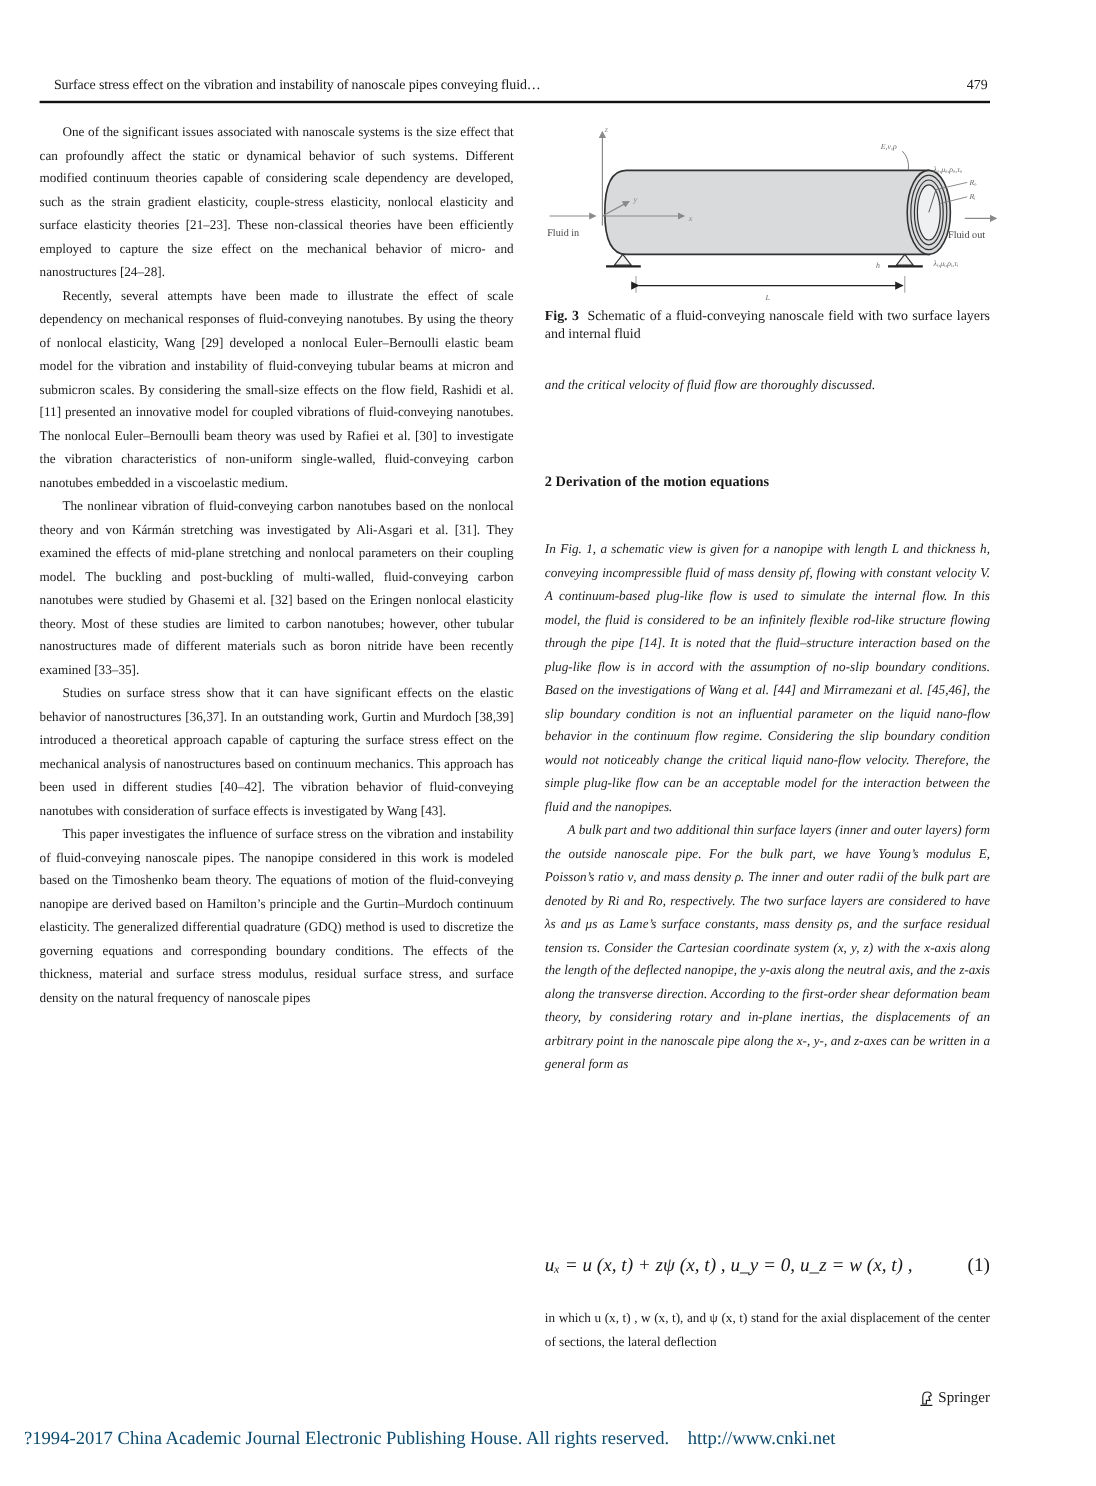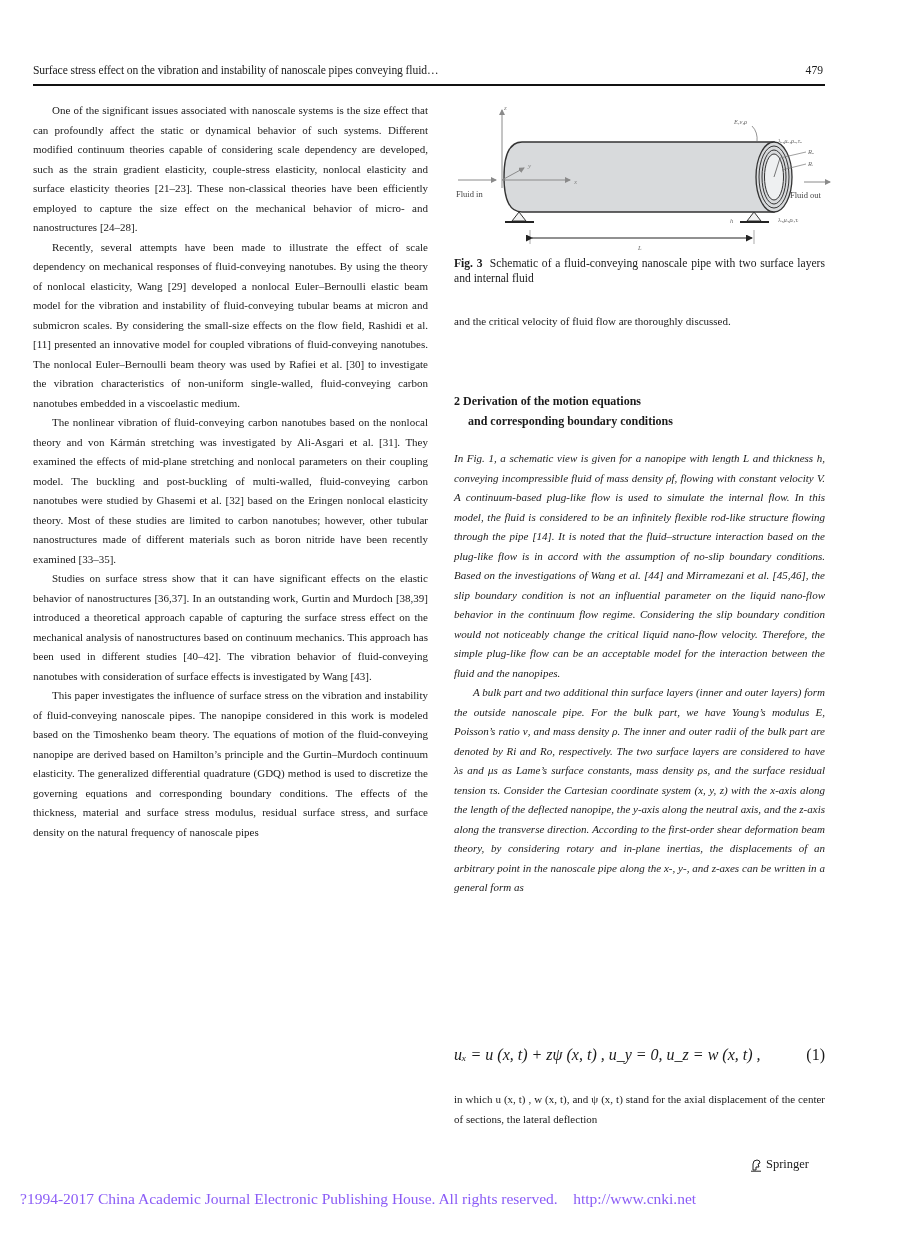--- a/index.html
+++ b/index.html
@@ -1,39 +1,39 @@
 <!DOCTYPE html>
 <html><head>
 <meta charset="utf-8">
 <style>
   html, body { margin: 0; padding: 0; background: #ffffff; }
   body { width: 913px; height: 1238px; position: relative; overflow: hidden; font-family: "Liberation Serif", "DejaVu Serif", serif; color: #1a1a1a; }
   .running-head { position: absolute; left: 33px; top: 64px; width: 790px; height: 18px; font-size: 11.6px; }
-  .running-head .title { position: absolute; left: 0; top: 0; letter-spacing: -0.1px; }
+  .running-head .title { position: absolute; left: 12px; top: 0; letter-spacing: -0.1px; }
   .running-head .pageno { position: absolute; right: 0; top: 0; }
   .head-rule { position: absolute; left: 33px; top: 84px; width: 792px; height: 2px; background: #111; }
 
   .col { position: absolute; font-size: 11px; line-height: 19.5px; text-align: justify; }
   .col-left { left: 33px; top: 101px; width: 395px; }
   .col-right { left: 454px; width: 371px; }
   .col p { margin: 0; text-indent: 0; }
   .col p.ind { text-indent: 19px; }
 
   .figure { position: absolute; left: 452px; top: 100px; width: 380px; height: 150px; }
   .fig-caption { position: absolute; left: 454px; top: 256px; width: 371px; font-size: 11.6px; line-height: 15px; text-align: justify; }
   .fig-caption b { font-weight: bold; }
 
   .section-heading { position: absolute; left: 454px; top: 391px; width: 371px; font-size: 12px; font-weight: bold; line-height: 20px; }
   .section-heading .line2 { display: block; padding-left: 14px; }
 
   .equation { position: absolute; left: 454px; top: 1046px; width: 371px; font-size: 16px; font-style: italic; }
   .equation .num { position: absolute; right: 0; top: 0; font-style: normal; }
 
-  .springer { position: absolute; right: 104px; top: 1157px; font-size: 12.5px; display: flex; align-items: center; gap: 4px; }
-  .watermark { position: absolute; left: 20px; top: 1190px; font-size: 15.5px; color: #8b5cf6; font-family: "Liberation Serif", serif; white-space: pre; }
+  .springer { position: absolute; right: 88px; top: 1157px; font-size: 12.5px; display: flex; align-items: center; gap: 4px; }
+  .watermark { position: absolute; left: 20px; top: 1190px; font-size: 15.5px; color: #0c4a6e; font-family: "Liberation Serif", serif; white-space: pre; }
 </style>
 </head>
 <body>
 
 <div class="running-head">
   <span class="title">Surface stress effect on the vibration and instability of nanoscale pipes conveying fluid…</span>
   <span class="pageno">479</span>
 </div>
 <div class="head-rule"></div>
 
@@ -93,31 +93,30 @@
     <polygon points="302,112 295,121 309,121" fill="#f2f2f2" stroke="#333" stroke-width="1"></polygon>
     <line x1="288" y1="122" x2="317" y2="122" stroke="#222" stroke-width="2"></line>
 
     <line x1="78" y1="130" x2="78" y2="144" stroke="#888" stroke-width="0.7"></line>
     <line x1="302" y1="130" x2="302" y2="144" stroke="#888" stroke-width="0.7"></line>
     <line x1="80" y1="138" x2="300" y2="138" stroke="#222" stroke-width="1" marker-end="url(#arrk)" marker-start="url(#arrk)"></line>
     <text x="186" y="150" font-size="6.5" font-style="italic" fill="#666">L</text>
   </svg>
 </div>
 <div class="fig-caption">
-  <b>Fig. 3</b>&nbsp;&nbsp;<span>Schematic of a fluid-conveying nanoscale pipe with two surface layers and internal fluid</span>
+  <b>Fig. 3</b>&nbsp;&nbsp;<span>Schematic of a fluid-conveying nanoscale field with two surface layers and internal fluid</span>
 </div>
 
-<div class="col col-right" style="top:312px;">
+<div class="col col-right" style="top:312px;font-style:italic;">
   <p>and the critical velocity of fluid flow are thoroughly discussed.</p>
 </div>
 
 <div class="section-heading">
   <span>2</span>
   <span>Derivation of the motion equations</span>
-  <span class="line2">and corresponding boundary conditions</span>
 </div>
 
 <div class="col col-right" style="top:449px;font-style:italic;">
   <p>In Fig. 1, a schematic view is given for a nanopipe with length L and thickness h, conveying incompressible fluid of mass density ρf, flowing with constant velocity V. A continuum-based plug-like flow is used to simulate the internal flow. In this model, the fluid is considered to be an infinitely flexible rod-like structure flowing through the pipe [14]. It is noted that the fluid–structure interaction based on the plug-like flow is in accord with the assumption of no-slip boundary conditions. Based on the investigations of Wang et al. [44] and Mirramezani et al. [45,46], the slip boundary condition is not an influential parameter on the liquid nano-flow behavior in the continuum flow regime. Considering the slip boundary condition would not noticeably change the critical liquid nano-flow velocity. Therefore, the simple plug-like flow can be an acceptable model for the interaction between the fluid and the nanopipes.</p>
   <p class="ind">A bulk part and two additional thin surface layers (inner and outer layers) form the outside nanoscale pipe. For the bulk part, we have Young’s modulus E, Poisson’s ratio ν, and mass density ρ. The inner and outer radii of the bulk part are denoted by Ri and Ro, respectively. The two surface layers are considered to have λs and μs as Lame’s surface constants, mass density ρs, and the surface residual tension τs. Consider the Cartesian coordinate system (x, y, z) with the x-axis along the length of the deflected nanopipe, the y-axis along the neutral axis, and the z-axis along the transverse direction. According to the first-order shear deformation beam theory, by considering rotary and in-plane inertias, the displacements of an arbitrary point in the nanoscale pipe along the x-, y-, and z-axes can be written in a general form as</p>
 </div>
 
 <div class="equation">
   <span>uₓ = u (x, t) + zψ (x, t) ,    u_y = 0,    u_z = w (x, t) ,</span>
   <span class="num">(1)</span>

